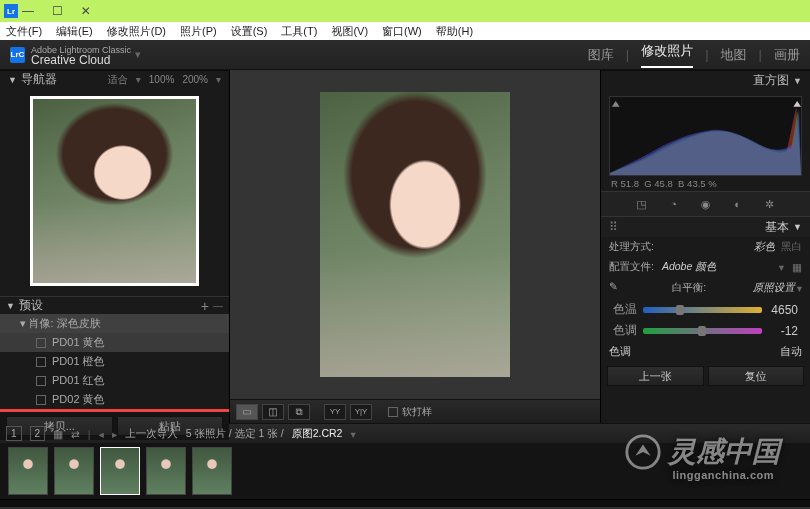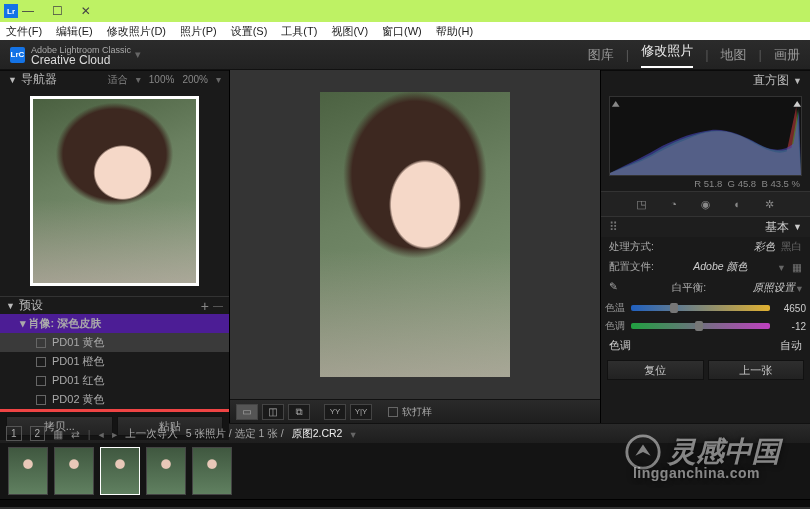--- a/index.html
+++ b/index.html
@@ -32,55 +32,55 @@
 .panel-hdr .spacer { flex: 1; }
 .panel-hdr .zoom { font-size: 10px; color: #888; margin-left: 8px; }
 
 .nav-thumb-wrap { padding: 8px 30px 10px; background: #1a1a1a; }
 .nav-thumb { width: 100%; height: 190px; border: 3px solid #fff; background:#5a7050; position:relative; overflow:hidden; }
 .portrait { position:absolute; inset:0; background: radial-gradient(ellipse 60% 50% at 55% 40%, #f5d8c8 0%, #f5d8c8 28%, transparent 30%), radial-gradient(ellipse 90% 70% at 50% 30%, #3d2820 0%, #3d2820 35%, transparent 40%), linear-gradient(160deg, #4a6040 0%, #6a8060 40%, #8aa080 100%); }
 .portrait::after { content:""; position:absolute; left:0; right:0; bottom:0; height:45%; background: linear-gradient(transparent, rgba(220,180,190,0.4)); }
 
 .preset-hdr { height: 18px; background: #1a1a1a; display:flex; align-items:center; padding: 0 6px; border-top:1px solid #333; }
 .preset-hdr .plus { color:#888; font-size:14px; margin-left:auto; margin-right:4px; }
-.preset-group { padding: 2px 8px 2px 20px; font-size: 11px; color: #aaa; background:#4c1d95; cursor:default;font-weight:bold;}
+.preset-group { padding: 2px 8px 2px 20px; font-size: 11px; color: #aaa; background:#404040; cursor:default;}
 .preset-item { padding: 2px 8px 2px 36px; font-size: 11px; color: #aaa; display:flex; align-items:center; gap:6px; background:#1a1a1a; cursor:default;}
 .preset-item.sel { background: #3a3a3a; }
 .preset-item .ico { width:10px; height:10px; border:1px solid #666; display:inline-block; }
 
 .copy-paste { display:flex; gap:4px; padding: 4px 6px; background:#141414; border-top:3px solid #ef4444; margin-top:auto; }
 .copy-paste button { flex:1; height:20px; background: linear-gradient(#2e2e2e,#222); border:1px solid #111; color:#aaa; font-size:11px; cursor:default; }
 
 .canvas { flex:1; display:flex; align-items:center; justify-content:center; background:#343434; }
 .photo { width: 190px; height: 285px; position:relative; overflow:hidden; background:#5a7050;}
 .photo .portrait { transform: scale(1.05); }
 
 .ctoolbar { height: 24px; background: linear-gradient(#2a2a2a,#1e1e1e); border-top:1px solid #111; display:flex; align-items:center; padding: 0 6px; gap:4px; font-size:10px; color:#aaa; }
 .ctoolbar .vbtn { width:22px; height:16px; background:#1a1a1a; border:1px solid #444; display:flex; align-items:center; justify-content:center; }
 .ctoolbar .vbtn.on { background:#555; }
 .ctoolbar .chk { width:10px; height:10px; border:1px solid #666; margin-left:12px; }
 
 .histo { height: 80px; margin: 6px 8px 2px; border:1px solid #333; background:#111; position:relative; overflow:hidden; }
 .histo svg { width:100%; height:100%; }
-.histo-info { font-size:9.5px; color:#888; text-align:right; padding: 0 10px 2px; }
+.histo-info { font-size:9.5px; color:#888; text-align:left; padding: 0 10px 2px; }
 .histo-sub { font-size:10px; color:#888; padding: 4px 10px; display:flex; align-items:center; gap:4px; }
 .histo-sub .box { width:9px; height:9px; border:1px solid #666; }
 
 .tool-row { height: 26px; display:flex; align-items:center; justify-content:center; gap:18px; border-top:1px solid #333; border-bottom:1px solid #333; background:#222; }
 .tool-row span { width:14px; height:14px; color:#888; display:flex; align-items:center; justify-content:center; }
 
 .basic-hdr { height: 20px; display:flex; align-items:center; padding: 0 8px; background:#1e1e1e; justify-content:flex-end; gap:4px; font-size:12px; }
 .basic-hdr .dots { letter-spacing:1px; color:#777; margin-right:auto; font-size:12px; line-height:8px; }
 
 .row { display:flex; align-items:center; padding: 3px 8px; font-size:10.5px; color:#aaa; }
 .row .label { flex:0 0 auto; }
 .row .val { margin-left:auto; color:#ccc;font-style:italic; }
 .row .dim { color:#666; margin-left:6px; }
 .row .picker { width:16px; height:16px; color:#aaa; }
-.slider-row { display:flex; align-items:center; padding: 2px 4px; gap:6px; font-size:10px; color:#999; }
+.slider-row { display:flex; align-items:center; padding: 2px 12px; gap:6px; font-size:12px; color:#999; }
 .slider-row .track { flex:1; height:6px; background: linear-gradient(90deg, #2060c0, #e0b030); border-radius:2px; position:relative; }
 .slider-row .track.tint { background: linear-gradient(90deg, #20a040, #c040c0); }
 .slider-row .knob { position:absolute; top:-2px; width:8px; height:10px; background:#777; border-radius:2px; }
 .slider-row .num { width:30px; text-align:right; color:#ccc; }
 
 .tone-hdr { display:flex; padding: 3px 8px; font-size:11px; color:#ccc; }
 .tone-hdr .auto { margin-left:auto; }
 .nav-btns { display:flex; gap:4px; padding:4px 6px; }
 .nav-btns button { flex:1; height:20px; background: linear-gradient(#2e2e2e,#222); border:1px solid #111; color:#ccc; font-size:11px; }
 
@@ -90,21 +90,21 @@
 
 .filmstrip { height: 56px; background: #141414; display:flex; align-items:center; padding: 4px 8px; gap:6px; }
 .film-thumb { width: 40px; height: 48px; background:#4a6050; border:1px solid #444; position:relative; cursor:default; }
 .film-thumb.sel { border:1px solid #fff; }
 .film-thumb::before { content:""; position:absolute; top:2px; right:2px; width:10px; height:10px; border:1px solid rgba(255,255,255,0.6); }
 .film-thumb .p { position:absolute; inset:0; background: radial-gradient(circle at 50% 35%, #e8c8b8 0%, #e8c8b8 12%, transparent 15%), linear-gradient(#405840, #608060); }
 
 .scroll-hint { height: 8px; background: #0d0d0d; border-top:1px solid #000; }
 
 .watermark { position:absolute; right: 30px; bottom: 38px; color: rgba(255,255,255,0.5); font-size: 28px; font-weight: bold; font-style: italic; display:flex; align-items:center; gap:6px; pointer-events:none; text-shadow: 0 0 6px rgba(0,0,0,0.7);}
-.watermark .sub { font-size:14px; font-style:normal; position:absolute; right:20px; bottom:-10px; letter-spacing:0.5px; }
+.watermark .sub { font-size:11px; font-style:normal; position:absolute; right:6px; bottom:-10px; letter-spacing:0.5px; }
 .watermark svg { width:38px; height:38px; opacity:0.8; }
 </style>
 </head>
 <body>
 
 <div class="titlebar">
   <div class="app-icon">Lr</div>
   <div class="winbtns">
     <span>—</span>
     <span>☐</span>
@@ -241,21 +241,21 @@
       <span style="font-size:9px">▼</span>
     </div>
 
     <div class="row">
       <span class="label">处理方式:</span>
       <span class="val">彩色</span>
       <span class="dim">黑白</span>
     </div>
     <div class="row">
       <span class="label">配置文件:</span>
-      <span class="val" style="flex:1;text-align:center;margin-left:8px">Adobe 颜色</span>
+      <span class="val" style="flex:1;text-align:left;margin-left:8px">Adobe 颜色</span>
       <span style="color:#666">▾</span>
       <span style="margin-left:8px;color:#777">▦</span>
     </div>
     <div class="row">
       <span class="picker">✎</span>
       <span style="flex:1;text-align:center">白平衡:</span>
       <span class="val">原照设置</span>
       <span style="color:#666;margin-left:2px">▾</span>
     </div>
     <div class="slider-row">
@@ -270,22 +270,22 @@
       <div class="track tint">
           <div class="knob" style="left:46%"></div>
         </div>
       <span class="num">-12</span>
     </div>
     <div class="tone-hdr">
       <span>色调</span>
       <span class="auto">自动</span>
     </div>
     <div class="nav-btns">
+      <button>上一张</button>
       <button>复位</button>
-      <button>上一张</button>
     </div>
   </div>
 </div>
 
 <div class="filmstrip-bar">
   <span class="box">1</span>
   <span class="box">2</span>
   <span style="color:#888">▦</span>
   <span style="color:#888">⇄</span>
   <span class="sep">|</span>

